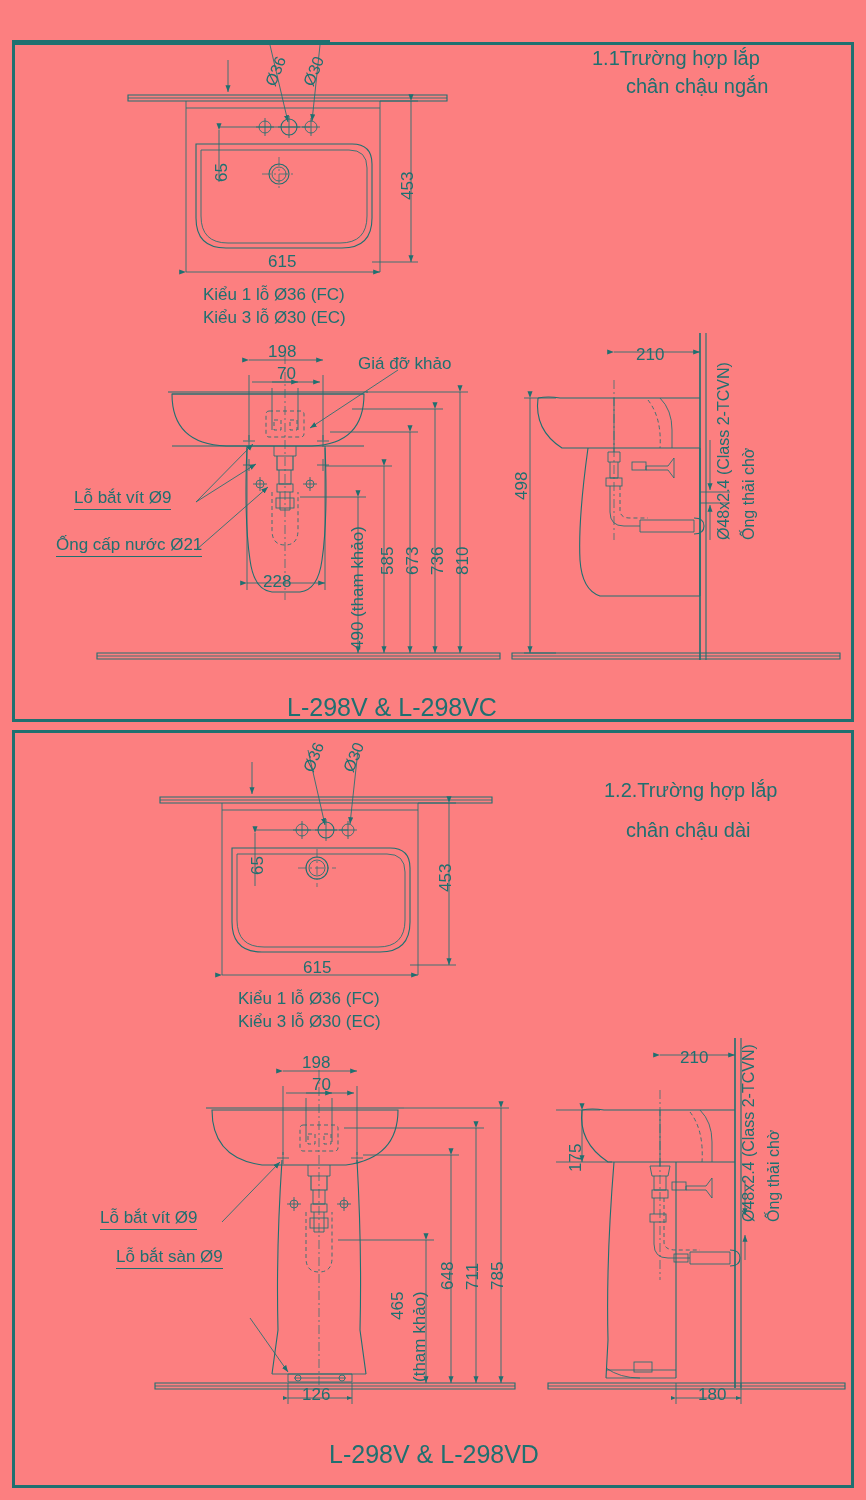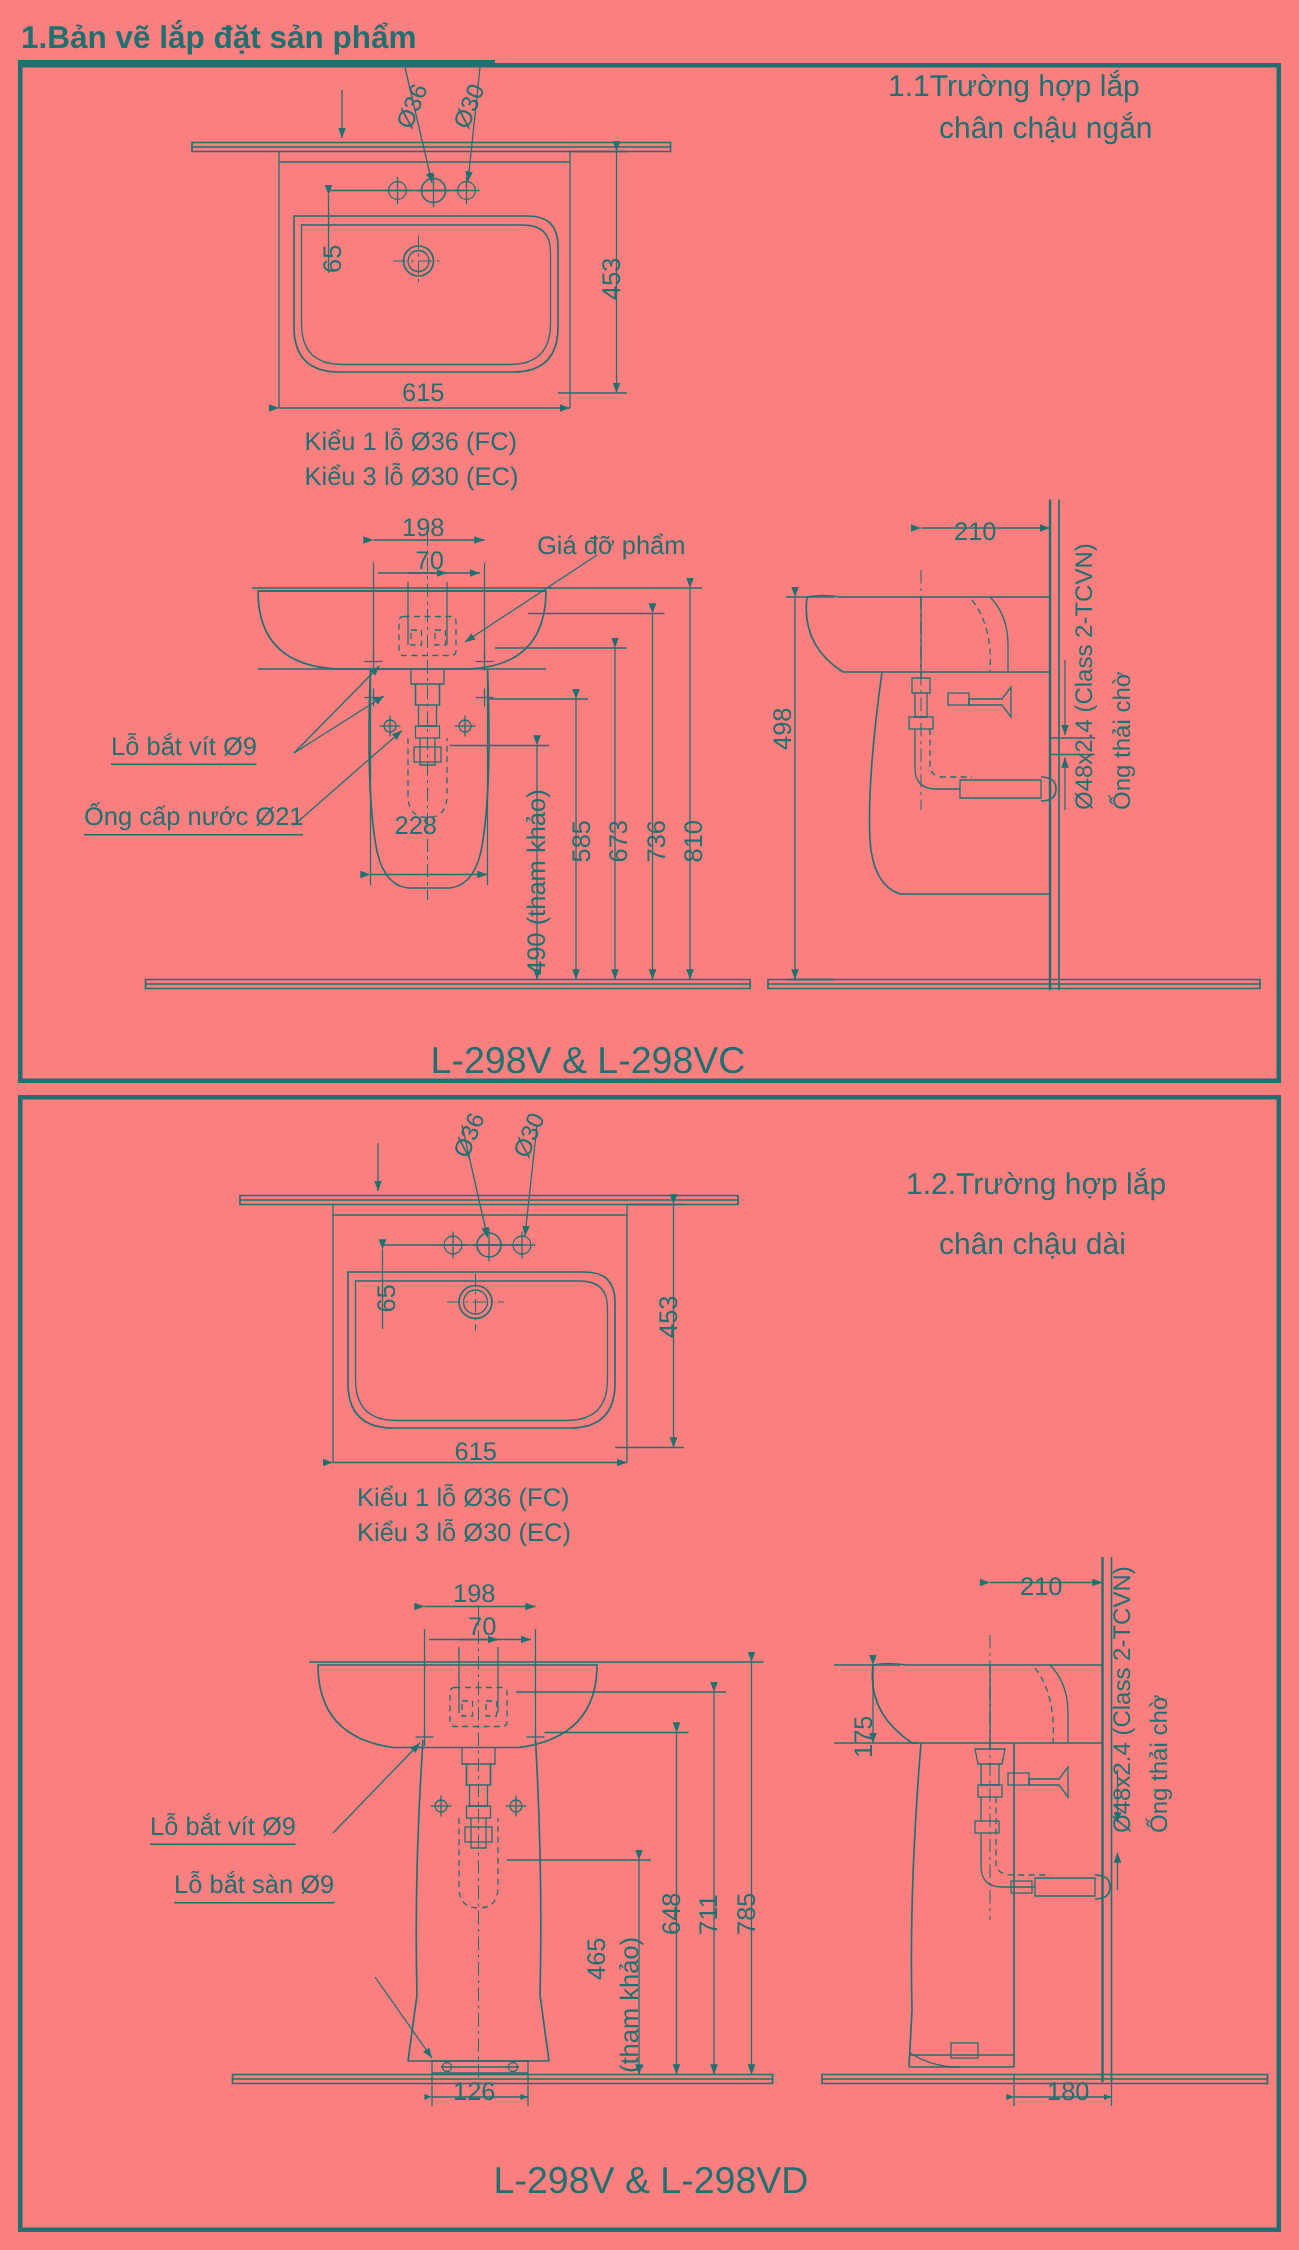--- a/index.html
+++ b/index.html
@@ -23,42 +23,41 @@
   .ln2{stroke:#1f7070;stroke-width:1.6;fill:none;}
   .thin{stroke:#1f7070;stroke-width:0.85;fill:none;}
   .dash{stroke:#1f7070;stroke-width:0.85;fill:none;stroke-dasharray:4 3;}
   .cen{stroke:#1f7070;stroke-width:0.7;fill:none;stroke-dasharray:9 3 2 3;}
 </style>
 </head>
 <body>
 
 <div class="page">
 
-  <div class="doc-title">1.Bản vẽ lắp đặt sản phẩm</div>
   <div class="title-rule"></div>
 
   <div class="panel" id="panel-1"></div>
 
   <div class="sect-head" style="left:592px;top:44px;">1.1Trường hợp lắp</div>
   <div class="sect-head" style="left:626px;top:72px;">chân chậu ngắn</div>
 
   <div class="dia-lab" style="left:262px;top:82px;">Ø36</div>
   <div class="dia-lab" style="left:300px;top:82px;">Ø30</div>
   <div class="dim v" style="left:212px;top:182px;">65</div>
   <div class="dim v" style="left:398px;top:200px;">453</div>
   <div class="dim" style="left:268px;top:252px;">615</div>
   <div class="dim" style="left:203px;top:285px;">Kiểu 1 lỗ Ø36 (FC)</div>
   <div class="dim" style="left:203px;top:308px;">Kiểu 3 lỗ Ø30 (EC)</div>
 
   <div class="dim" style="left:268px;top:342px;">198</div>
   <div class="dim" style="left:277px;top:364px;">70</div>
-  <div class="note" style="left:358px;top:354px;">Giá đỡ phẩm</div>
+  <div class="note" style="left:358px;top:354px;">Giá đỡ khảo</div>
   <div class="note note-ul" style="left:74px;top:488px;">Lỗ bắt vít Ø9</div>
   <div class="note note-ul" style="left:56px;top:535px;">Ống cấp nước Ø21</div>
-  <div class="dim" style="left:263px;top:541px;text-align:right;">228</div>
+  <div class="dim" style="left:263px;top:572px;text-align:right;">228</div>
   <div class="dim v" style="left:348px;top:650px;">490 (tham khảo)</div>
   <div class="dim v" style="left:378px;top:575px;">585</div>
   <div class="dim v" style="left:403px;top:575px;">673</div>
   <div class="dim v" style="left:428px;top:575px;">736</div>
   <div class="dim v" style="left:453px;top:575px;">810</div>
 
   <div class="dim" style="left:636px;top:345px;">210</div>
   <div class="dim v" style="left:512px;top:500px;">498</div>
   <div class="vtext" style="left:715px;top:540px;">Ø48x2.4 (Class 2-TCVN)</div>
   <div class="vtext" style="left:740px;top:540px;">Ống thải chờ</div>

